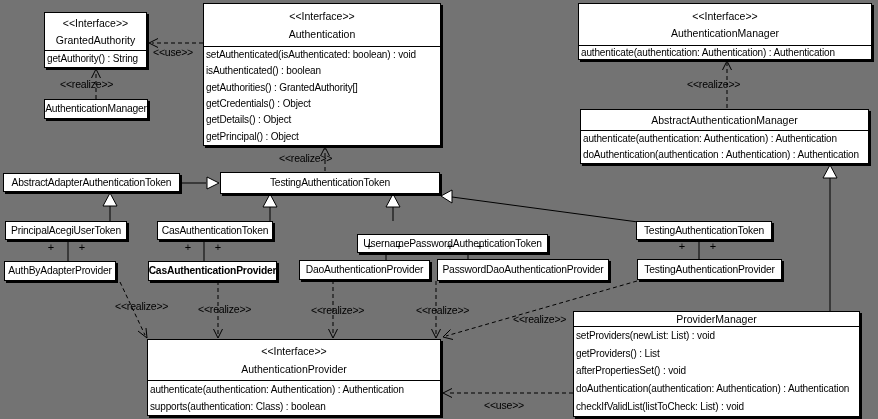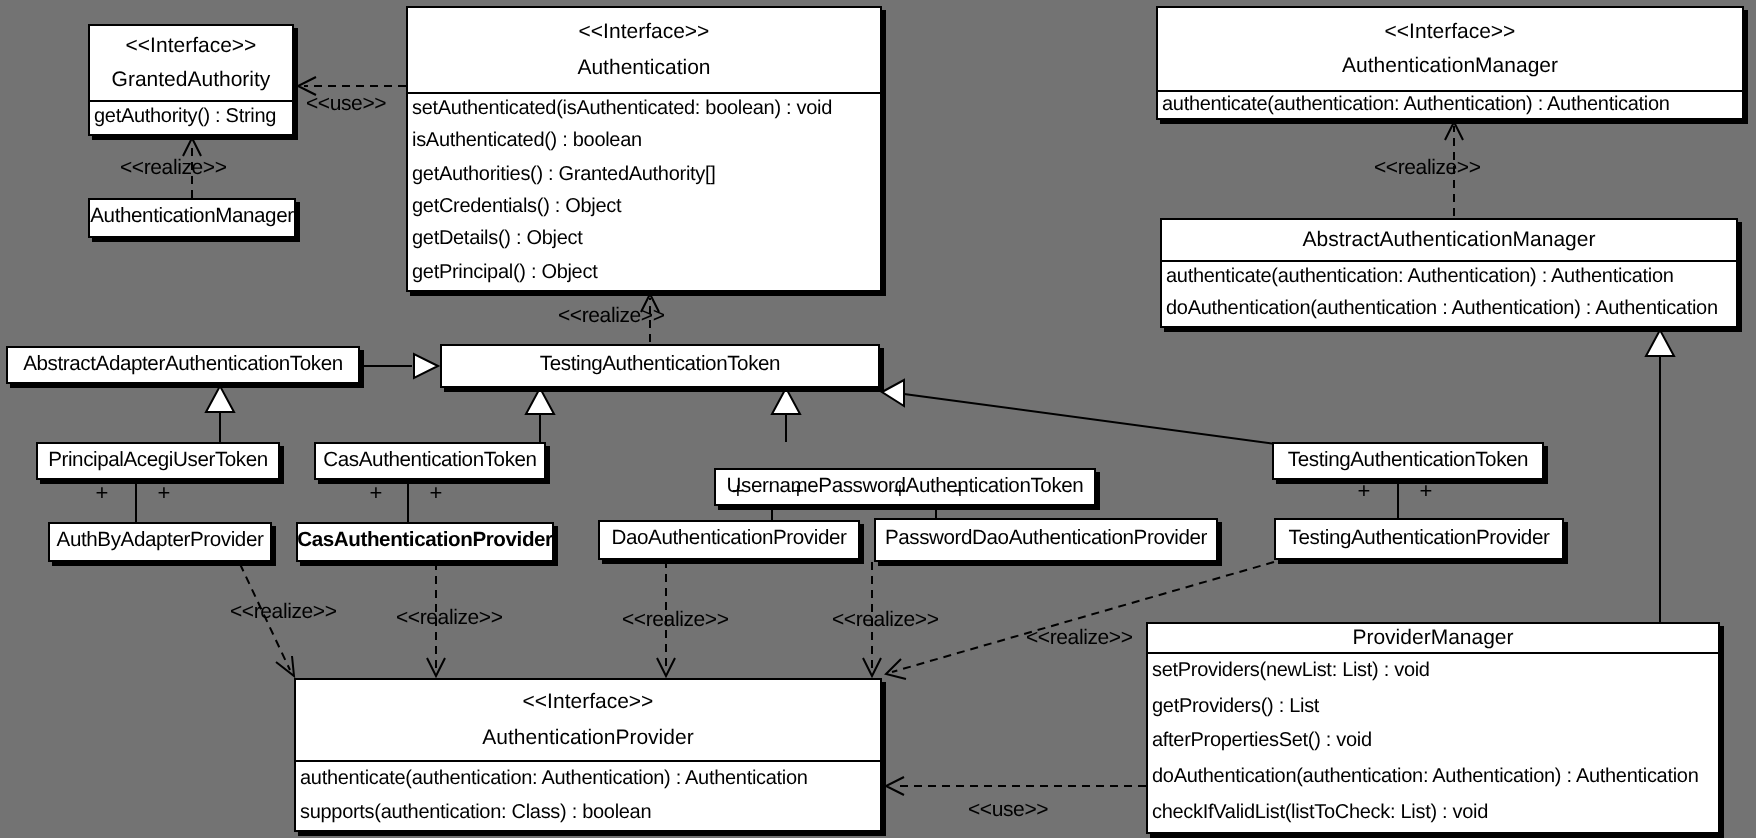--- a/index.html
+++ b/index.html
@@ -124,34 +124,34 @@
   </div>
 
   <div class="cls cls1" style="left:3px;top:173px;width:177px;height:19px;">
     <div class="it">AbstractAdapterAuthenticationToken</div>
   </div>
 
   <div class="cls cls1" style="left:220px;top:172px;width:220px;height:22px;">
     <div class="it">TestingAuthenticationToken</div>
   </div>
 
-  <div class="cls cls1" style="left:18px;top:221px;width:122px;height:19px;">
+  <div class="cls cls1" style="left:5px;top:221px;width:122px;height:19px;">
     <div>PrincipalAcegiUserToken</div>
   </div>
   <div class="cls cls1" style="left:157px;top:221px;width:116px;height:19px;text-align:center;">
     <div>CasAuthenticationToken</div>
   </div>
   <div class="cls cls1" style="left:357px;top:221px;width:191px;height:19px;margin-top:13px;">
     <div>UsernamePasswordAuthenticationToken</div>
   </div>
   <div class="cls cls1" style="left:636px;top:221px;width:136px;height:19px;">
     <div>TestingAuthenticationToken</div>
   </div>
 
-  <div class="cls cls1" style="left:24px;top:261px;width:112px;height:20px;">
+  <div class="cls cls1" style="left:4px;top:261px;width:112px;height:20px;">
     <div>AuthByAdapterProvider</div>
   </div>
   <div class="cls cls1" style="left:148px;top:261px;width:129px;height:20px;font-weight:bold;">
     <div>CasAuthenticationProvider</div>
   </div>
   <div class="cls cls1" style="left:299px;top:260px;width:131px;height:20px;">
     <div>DaoAuthenticationProvider</div>
   </div>
   <div class="cls cls1" style="left:637px;top:259px;width:145px;height:21px;">
     <div>TestingAuthenticationProvider</div>

